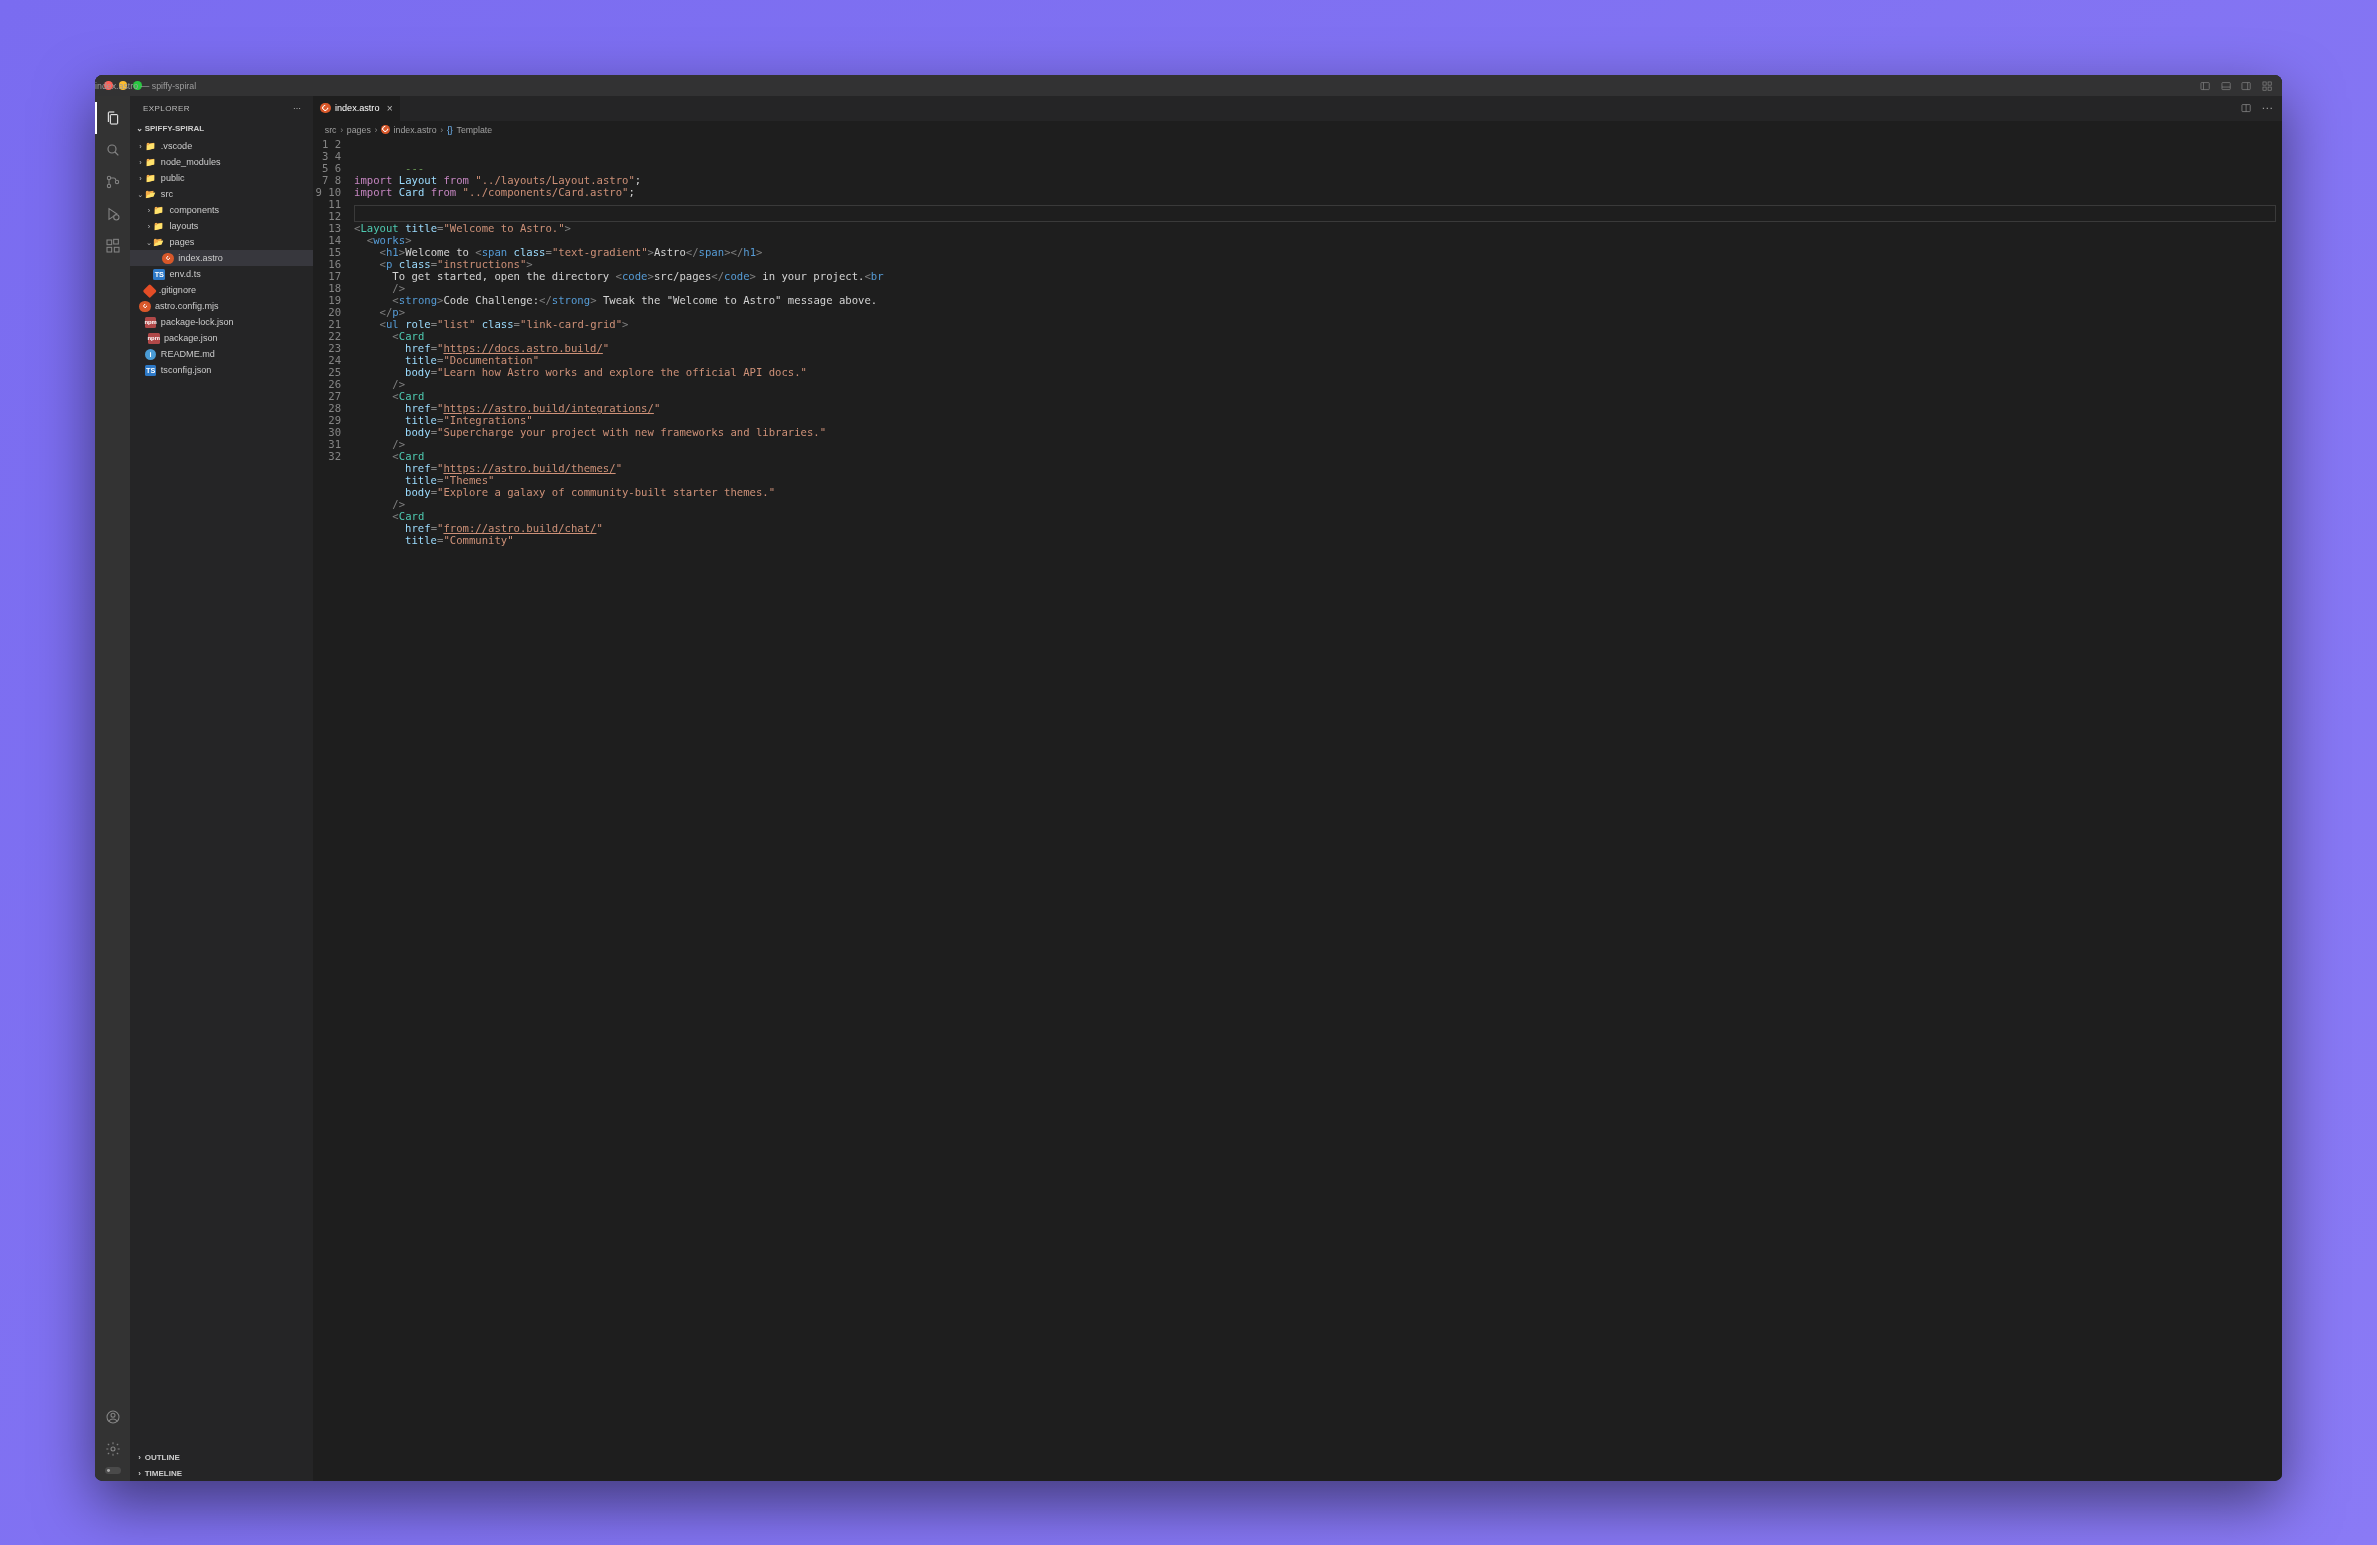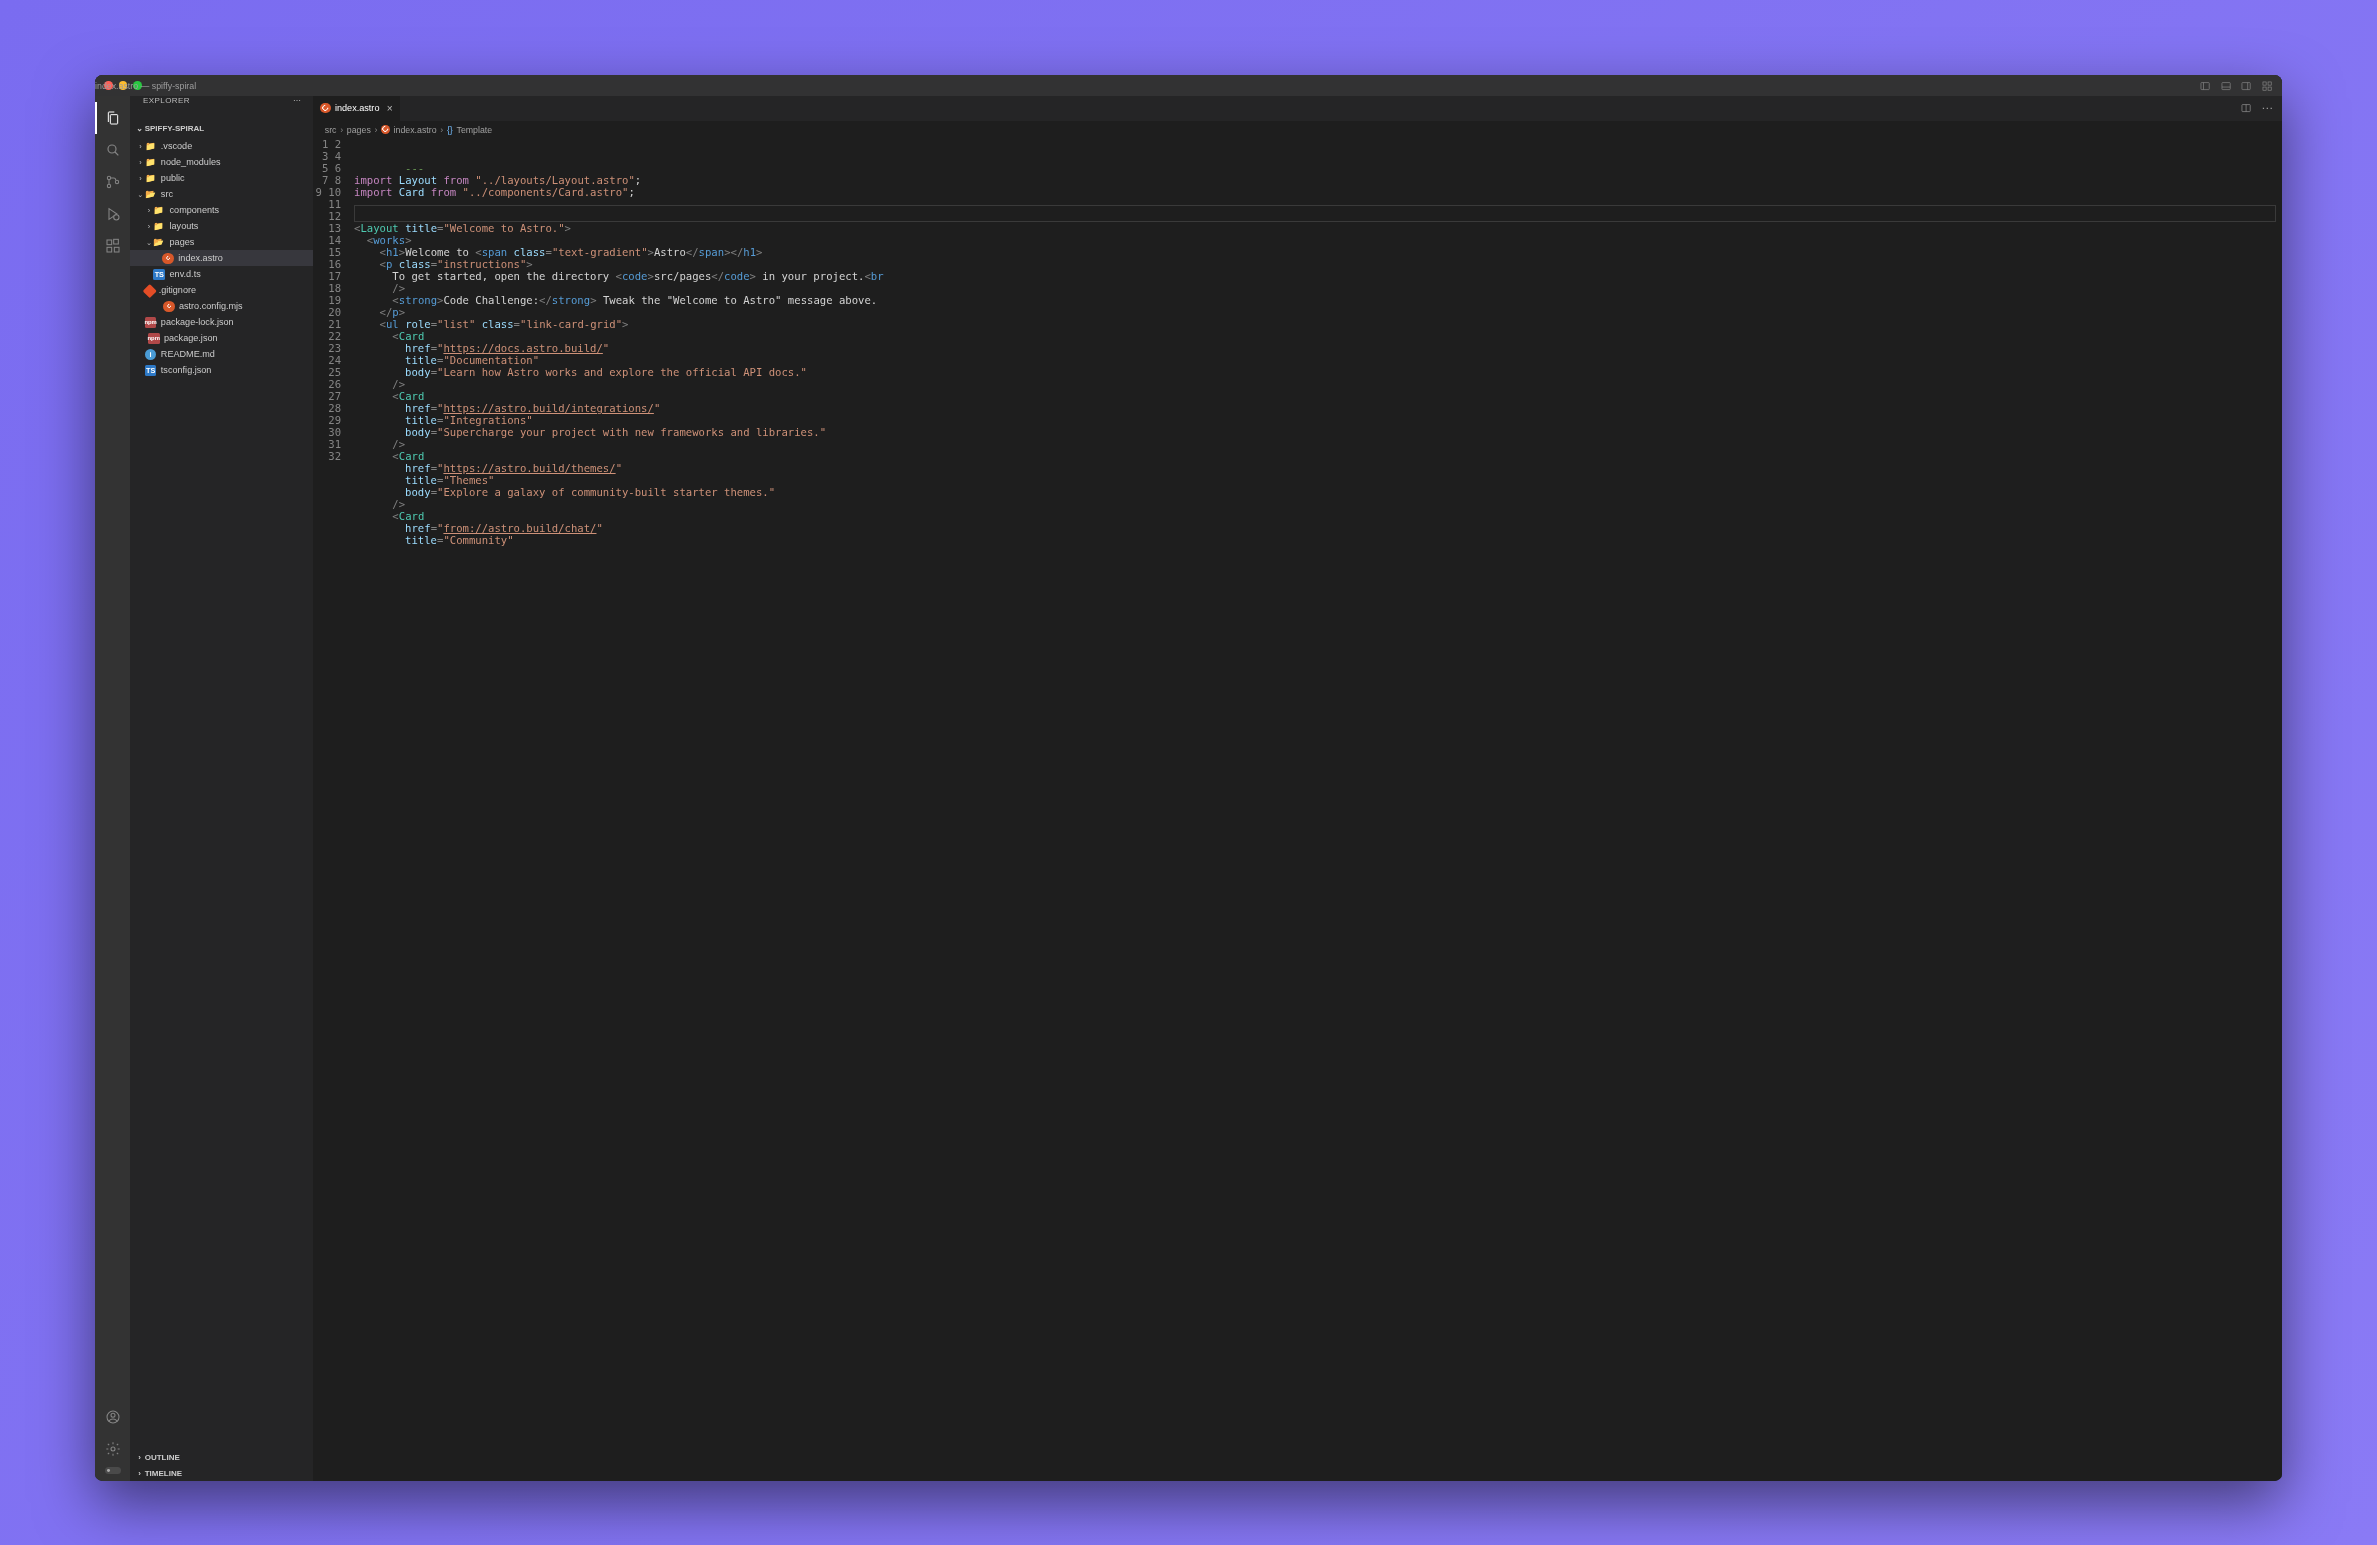--- a/index.html
+++ b/index.html
@@ -47,21 +47,21 @@
   .act-bottom { margin-top:auto; margin-bottom:5.9px; }
   .act-item svg { width:16px; height:16px; }
   .pill { width:16px; height:7.3px; background:#4a4a4a; border-radius:4.4px; margin-bottom:7.3px; margin-top:1.5px;
     display:flex; align-items:center; justify-content:flex-start; padding-left:2.2px; }
   .pill div{ width:2.9px; height:2.9px; background:#aaa; border-radius:50%; }
   
   .sidebar {
     width:183px; background:#252526; display:flex; flex-direction:column; flex-shrink:0;
     color:#ccc; font-size:9.1px;
   }
-  .sb-head { height:25px; display:flex; padding:0 11.7px 0 13px;
+  .sb-head { height:25px; display:flex; align-items:center; padding:0 11.7px 0 13px;
     color:#bbbbbb; font-size:8px; letter-spacing:0.4px; }
   .sb-head .dots { margin-left:auto; color:#bbb; }
   .sb-section { height:16px; display:flex; align-items:center; padding-left:4.4px;
     font-size:8px; font-weight:700; color:#ccc; cursor:pointer; }
   .sb-section .chev { width:10.2px; text-align:center; font-size:8px; }
   .tree { flex:1; overflow:auto; padding-top:1.5px; }
   .row { display:flex; align-items:center; height:16px; cursor:pointer; color:#ccc; }
   .row.sel { background:#37373d; }
   .row .twist { width:8.8px; font-size:7.3px; text-align:center; color:#c5c5c5; }
   .row .ico { width:11.7px; height:11.7px; margin-right:4.4px; display:flex; align-items:center; justify-content:center; border-radius:1.5px; flex-shrink:0; }
@@ -265,21 +265,21 @@
             <span class="ico" style="background: rgb(45, 121, 199);">
               <span class="file-ico">TS</span>
             </span>
             <span class="lbl">env.d.ts</span>
           </div>
           <div class="row" style="padding-left: 5.9px;">
             <span class="twist">&nbsp;</span>
             <span class="ico" style="background: rgb(228, 77, 38); transform: rotate(45deg); width: 9.5px; height: 9.5px;"></span>
             <span class="lbl">.gitignore</span>
           </div>
-          <div class="row" style="padding-left: 24px; text-align: right;">
+          <div class="row" style="padding-left: 0; text-align: right;">
             <span class="twist">&nbsp;</span>
             <span class="ico" style="background: rgb(216, 88, 42); border-radius: 50%;">
               <span style="width:4.4px;height:4.4px;border:1.1px solid #fff;border-radius:50%;border-top-color:transparent;transform:rotate(45deg);display:block"></span>
             </span>
             <span class="lbl">astro.config.mjs</span>
           </div>
           <div class="row" style="padding-left: 5.9px;">
             <span class="twist">&nbsp;</span>
             <span class="ico" style="background: rgb(176, 72, 72);">
               <span class="file-ico" style="font-size:5.9px">npm</span>

